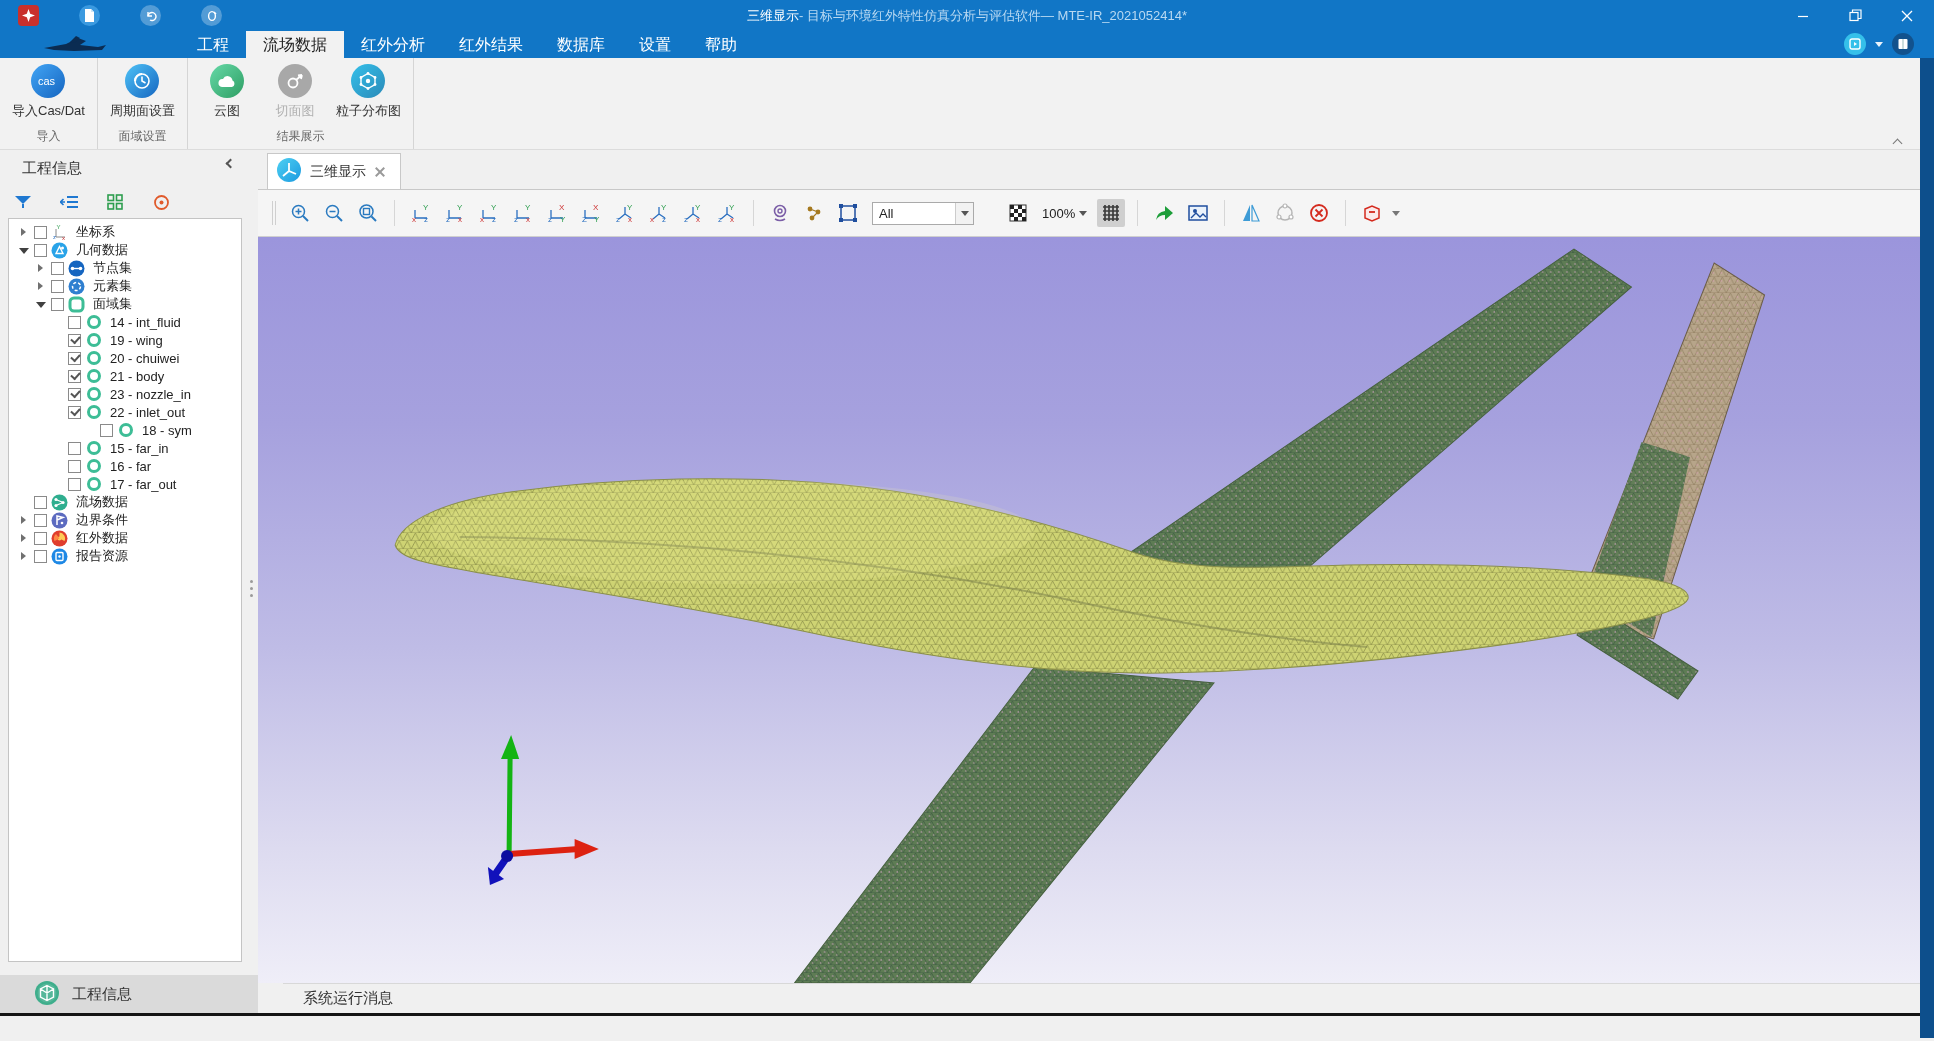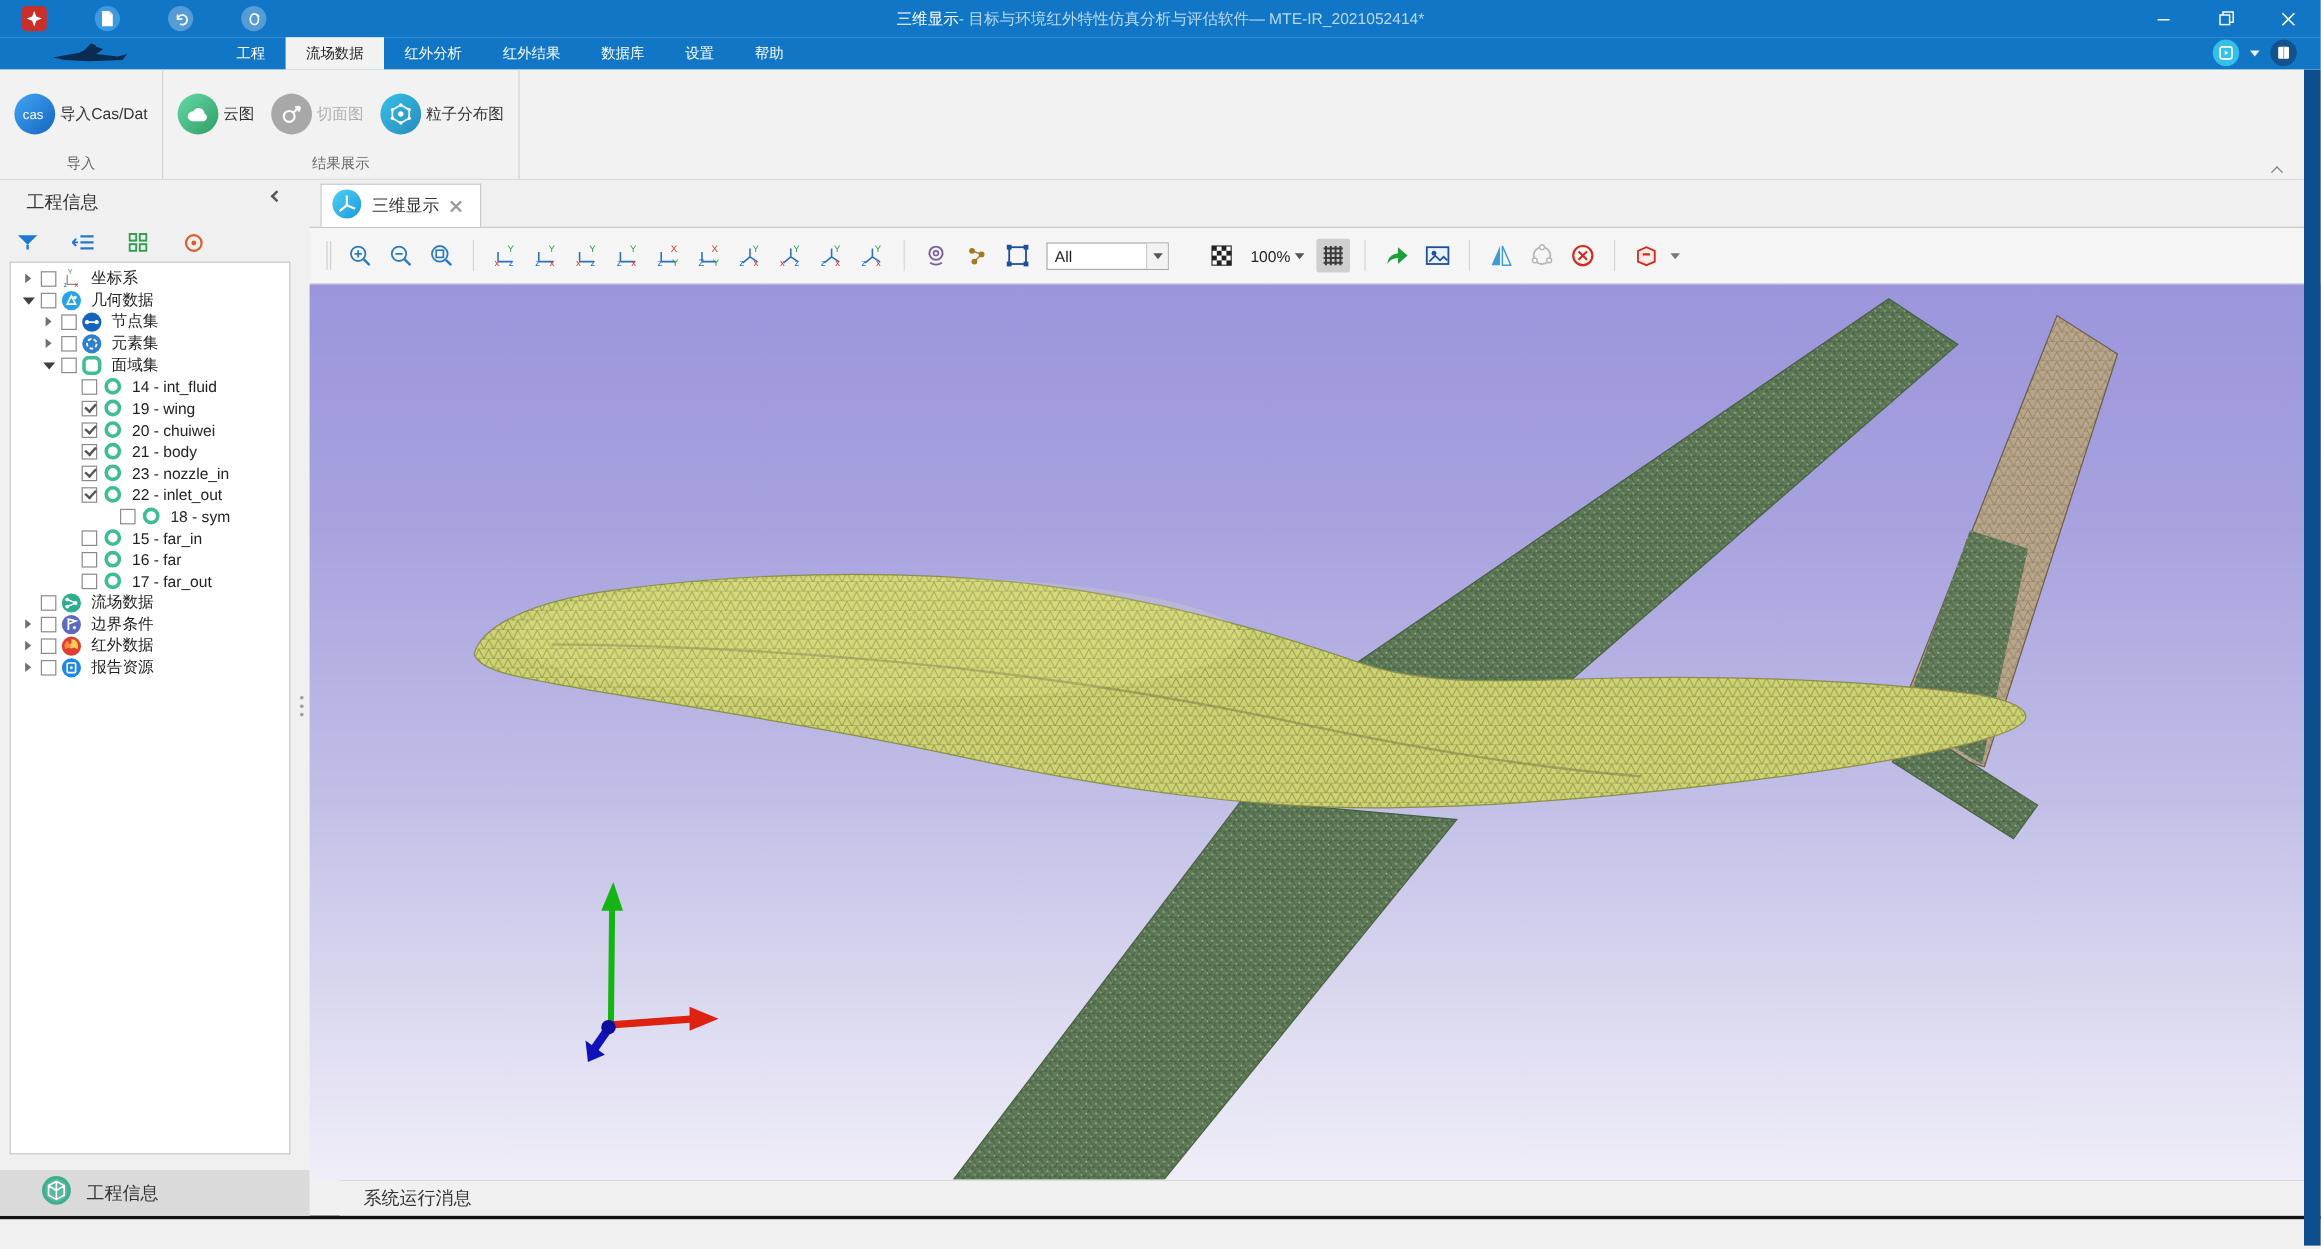--- a/index.html
+++ b/index.html
@@ -17,29 +17,29 @@
   .tb-gray { background:rgba(255,255,255,.28); color:#eef6fd; font-size:12px; }
   .tb-title { position:absolute; left:50%; top:0; transform:translateX(-50%); height:31px; display:flex; align-items:center; white-space:nowrap; font-size:13px;}
   .tb-title .prim { color:#ffffff; }
   .tb-title .rest { color:#b9d9f2; }
   .winbtns { position:absolute; right:14px; top:0; height:31px; display:flex; align-items:center; gap:26px; }
   .winbtn { width:26px; height:22px; display:flex; align-items:center; justify-content:center; cursor:default;}
 
   
   .menubar { height:27px; background:#1176c6; display:flex; align-items:flex-end; position:relative; }
   .menubar .logo { width:80px; margin-left:40px; margin-right:60px; height:27px; display:flex; align-items:center;}
-  .menu-item { padding:0 17px; height:27px; line-height:27px; color:#fff; font-size:12px; cursor:default;}
+  .menu-item { padding:0 17px; height:27px; line-height:27px; color:#fff; font-size:16px; cursor:default;}
   .menu-item.active { background:#f2f2f2; color:#222; }
   .menubar-right { position:absolute; right:20px; bottom:3px; display:flex; align-items:center; gap:9px;}
 
   
   .ribbon { height:92px; background:#f2f2f2; border-bottom:1px solid #dcdcdc; display:flex; position:relative;}
   .rgroup { display:flex; flex-direction:column; border-right:1px solid #d5d5d5; padding:6px 12px 2px 12px; }
   .rbuttons { display:flex; gap:14px; flex:1; }
-  .rbtn { display:flex; flex-direction:row; align-items:center; justify-content:flex-start; gap:4px; min-width:54px; cursor:default;}
+  .rbtn { display:flex; flex-direction:column; align-items:center; justify-content:flex-start; gap:4px; min-width:54px; cursor:default;}
   .rbtn .ric { width:34px; height:34px; border-radius:50%; display:flex; align-items:center; justify-content:center; }
   .rbtn .rlabel { font-size:13px; color:#333; white-space:nowrap; }
   .rbtn.disabled .rlabel { color:#b0b0b0; }
   .rgroup .glabel { text-align:center; font-size:12px; color:#666; padding:3px 0 2px; }
   .ribbon-collapse { position:absolute; right:30px; bottom:6px; width:10px; height:6px; }
   .ribbon-collapse i { display:block; width:7px; height:7px; border-left:1px solid #777; border-top:1px solid #777; transform:rotate(45deg); margin-top:3px;}
 
   
   .main { display:flex; height:863px; }
   .leftpanel { width:258px; display:flex; flex-direction:column; background:#f0f0f0; position:relative;}
@@ -190,20 +190,35 @@
                 </svg>
               </span>
               <span class="rlabel">导入Cas/Dat</span>
             </div>
           </div>
           <div class="glabel">导入</div>
         </div>
         <div class="rgroup">
           <div class="rbuttons">
             <div class="rbtn">
+              <span class="ric" style="background:linear-gradient(135deg,#4fc3f7,#1565c0);">
+                <svg width="20" height="20" viewBox="0 0 20 20">
+                  <circle cx="10" cy="10" r="7" fill="none" stroke="#fff" stroke-width="1.6"></circle>
+                  <path d="M10 5.5 V10 L13.5 12" fill="none" stroke="#fff" stroke-width="1.6"></path>
+                  <path d="M3 10 A7 7 0 0 1 10 3" fill="none" stroke="#fff" stroke-width="2.2"></path>
+                </svg>
+              </span>
+              <span class="rlabel">周期面设置</span>
+            </div>
+          </div>
+          <div class="glabel">面域设置</div>
+        </div>
+        <div class="rgroup">
+          <div class="rbuttons">
+            <div class="rbtn">
               <span class="ric" style="background:linear-gradient(135deg,#66d9a8,#2e9e63);">
                 <svg width="20" height="14" viewBox="0 0 20 14">
                   <path d="M5 13 A4 4 0 0 1 6 5 A5 5 0 0 1 15.5 6.5 A3.5 3.5 0 0 1 15 13 Z" fill="#fff"></path>
                 </svg>
               </span>
               <span class="rlabel">云图</span>
             </div>
             <div class="rbtn disabled">
               <span class="ric" style="background:#a8a8a8;">
                 <svg width="20" height="20" viewBox="0 0 20 20">

